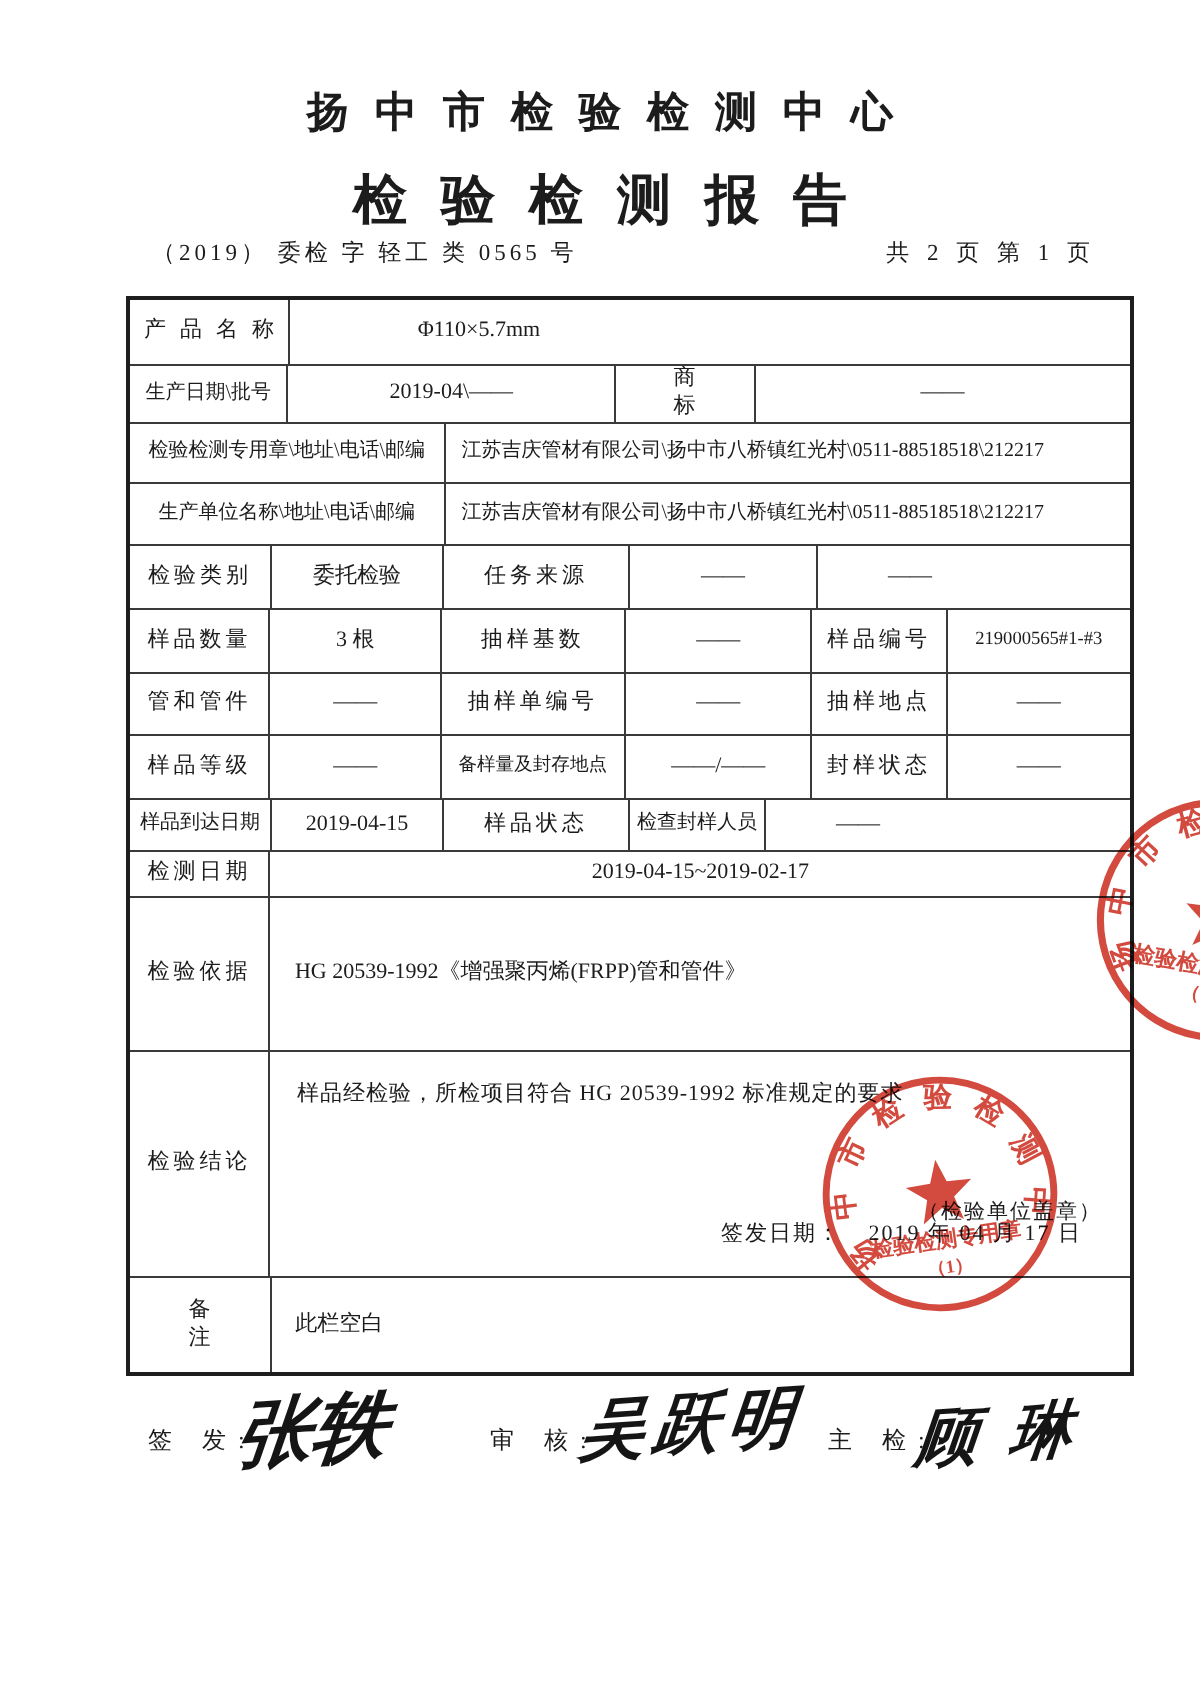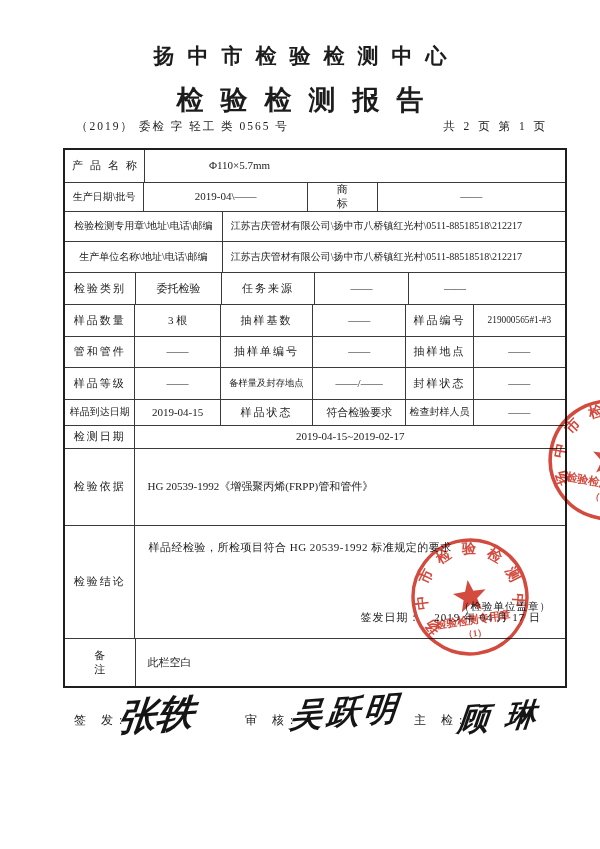--- a/index.html
+++ b/index.html
@@ -142,21 +142,20 @@
       <div class="c lab tiny" style="width:93px">备样量及封存地点</div>
       <div class="c" style="width:94px">——/——</div>
       <div class="c lab" style="width:68px">封样状态</div>
       <div class="c" style="width:92px">——</div>
     </div>
 
     <div class="row" style="height:26px">
       <div class="c lab small" style="width:71px">样品到达日期</div>
       <div class="c" style="width:86px">2019-04-15</div>
       <div class="c lab" style="width:93px">样品状态</div>
-      <div class="c" style="width:94px">符合检验要求</div>
       <div class="c lab small" style="width:68px">检查封样人员</div>
       <div class="c" style="width:92px">——</div>
     </div>
 
     <div class="row" style="height:23px">
       <div class="c lab" style="width:71px">检测日期</div>
       <div class="c" style="width:433px">2019-04-15~2019-02-17</div>
     </div>
 
     <div class="row" style="height:77px">

